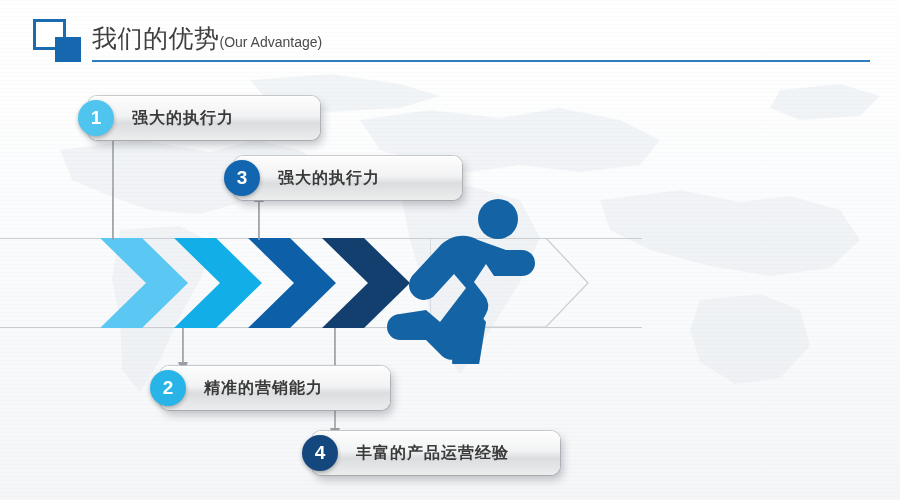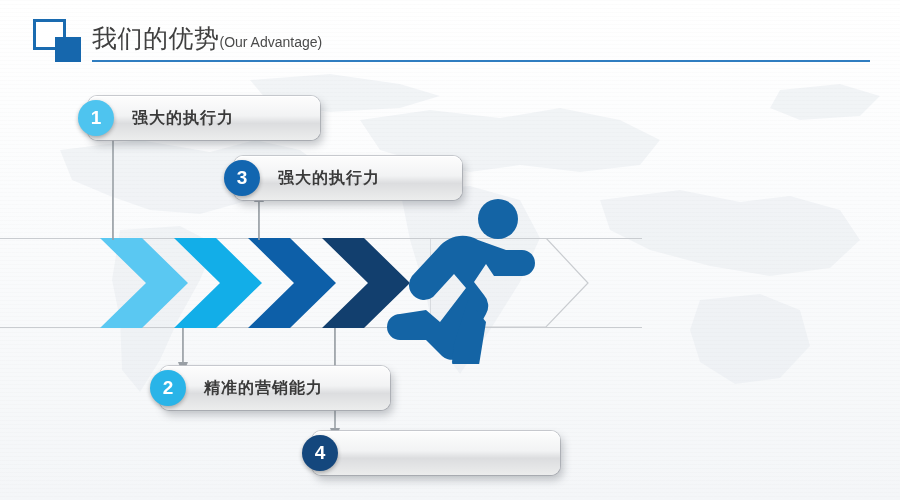--- a/index.html
+++ b/index.html
@@ -214,20 +214,21 @@
     <span class="btxt">强大的执行力</span>
   </div>
 
   <div class="bubble" style="left:160px;top:366px;width:230px;">
     <span class="badge" style="background:#29b4e8;">2</span>
     <span class="btxt">精准的营销能力</span>
   </div>
 
   <div class="bubble" style="left:312px;top:431px;width:248px;">
     <span class="badge" style="background:#14477d;">4</span>
+    <span class="btxt">丰富的产品运营经验</span>
   </div>
 
   <div class="runner">
     <svg viewBox="0 0 166 168">
       <circle cx="116" cy="23" r="20"></circle>
       <path d="M96 44 C82 36 66 40 56 52 L30 80 a15 15 0 0 0 21 21 L72 78 L84 92 L58 126 L44 114
                L18 118 a13 13 0 0 0 0 26 L44 144 L60 160 a15 15 0 0 0 23 -4 L104 118
                a16 16 0 0 0 -2 -19 L92 86 L104 68 L112 80 L140 80 a13 13 0 0 0 0 -26 L124 54 Z"></path>
       <path d="M86 104 L72 148 L70 166 a14 14 0 0 0 27 3 L104 126 Z"></path>
     </svg>

